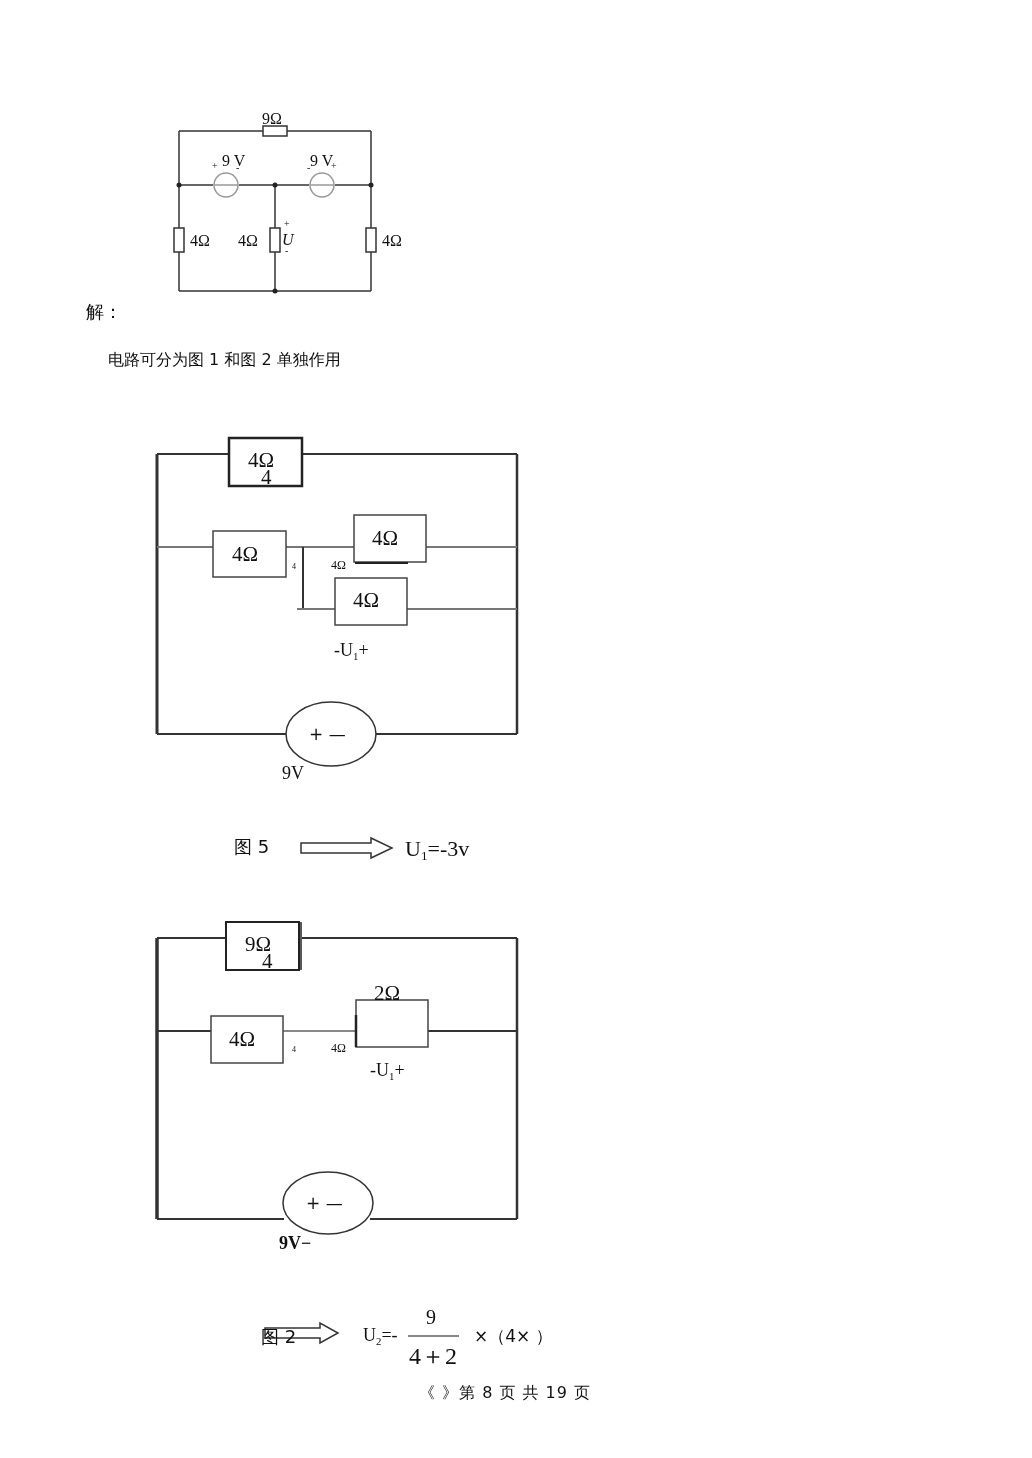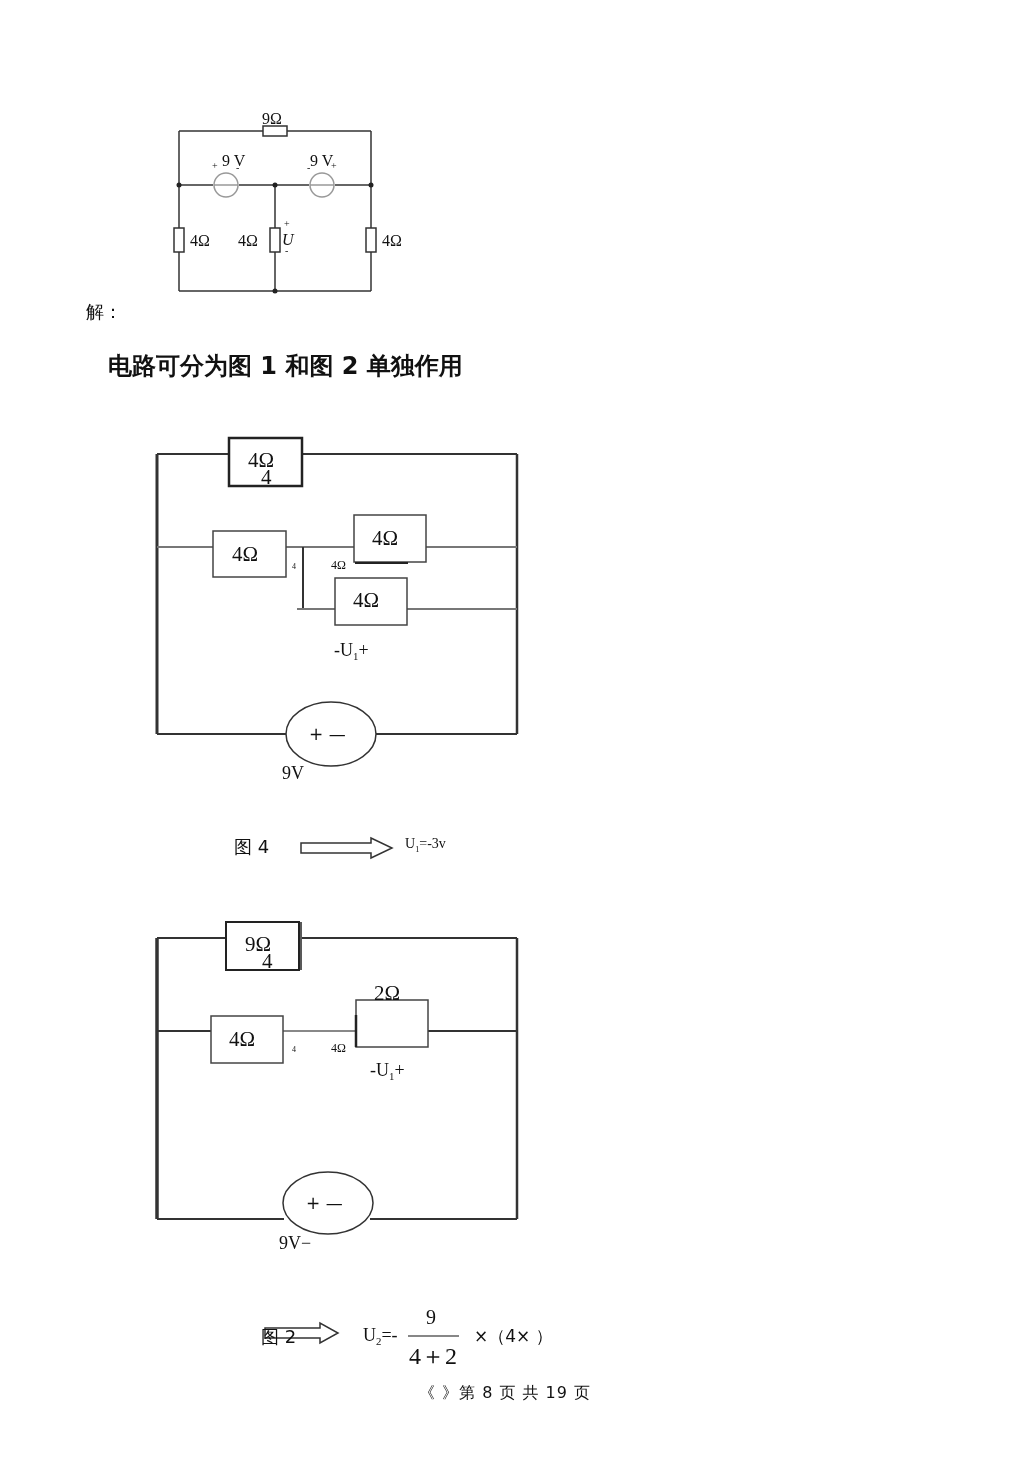--- a/index.html
+++ b/index.html
@@ -55,21 +55,21 @@
 <span class="txt" style="left:331px;top:160px;font-size:10px;">+</span>
 <span class="txt" style="left:190px;top:232px;font-size:16px;">4Ω</span>
 <span class="txt" style="left:238px;top:232px;font-size:16px;">4Ω</span>
 <span class="txt" style="left:382px;top:232px;font-size:16px;">4Ω</span>
 <span class="txt" style="left:284px;top:218px;font-size:10px;">+</span>
 <span class="txt" style="left:282px;top:231px;font-size:16px;font-style:italic;">U</span>
 <span class="txt" style="left:285px;top:245px;font-size:10px;">-</span>
 </div>
 
 <span class="txt cjk" style="left:86px;top:300px;font-size:18px;">解：</span>
-<span class="txt cjk" style="left:108px;top:350px;font-size:24px;font-weight:bold;">电路可分为图 1 和图 2 单独作用</span>
+<span class="txt cjk" style="left:108px;top:350px;font-size:16px;">电路可分为图 1 和图 2 单独作用</span>
 
 <div>
 <svg width="1032" height="900">
   <g stroke="#333" stroke-width="2" fill="none">
     <line x1="157" y1="454" x2="157" y2="734" stroke-width="3"></line>
     <line x1="517" y1="454" x2="517" y2="734" stroke-width="2.5"></line>
     <line x1="157" y1="454" x2="229" y2="454"></line>
     <line x1="302" y1="454" x2="517" y2="454"></line>
     <line x1="157" y1="547" x2="213" y2="547" stroke="#777"></line>
     <line x1="286" y1="547" x2="354" y2="547" stroke="#777"></line>
@@ -92,22 +92,22 @@
 <span class="txt" style="left:248px;top:448px;font-size:21px;">4Ω</span>
 <span class="txt" style="left:261px;top:465px;font-size:21px;">4</span>
 <span class="txt" style="left:232px;top:542px;font-size:21px;">4Ω</span>
 <span class="txt" style="left:372px;top:526px;font-size:21px;">4Ω</span>
 <span class="txt" style="left:353px;top:588px;font-size:21px;">4Ω</span>
 <span class="txt" style="left:292px;top:562px;font-size:8px;">4</span>
 <span class="txt" style="left:331px;top:558px;font-size:12px;">4Ω</span>
 <span class="txt" style="left:334px;top:640px;font-size:18px;"><span>-U</span><sub>1</sub><span>+</span></span>
 <span class="txt cjk" style="left:309px;top:724px;font-size:17px;">+ —</span>
 <span class="txt" style="left:282px;top:763px;font-size:18px;text-align:center;">9V</span>
-<span class="txt cjk" style="left:234px;top:835px;font-size:18px;">图 4</span>
-<span class="txt" style="left:405px;top:836px;font-size:14px;"><span>U</span><sub>1</sub><span>=-3v</span></span>
+<span class="txt cjk" style="left:234px;top:835px;font-size:18px;">图 5</span>
+<span class="txt" style="left:405px;top:836px;font-size:22px;"><span>U</span><sub>1</sub><span>=-3v</span></span>
 </div>
 
 <div>
 <svg width="1032" height="1458">
   <g stroke="#333" stroke-width="2" fill="none">
     <line x1="157" y1="938" x2="157" y2="1219" stroke-width="3.5"></line>
     <line x1="517" y1="938" x2="517" y2="1219" stroke-width="2.5"></line>
     <line x1="157" y1="938" x2="228" y2="938"></line>
     <line x1="302" y1="938" x2="517" y2="938"></line>
     <line x1="157" y1="1031" x2="211" y2="1031"></line>
@@ -127,21 +127,21 @@
   <line x1="408" y1="1336" x2="459" y2="1336" stroke="#111" stroke-width="1.2"></line>
 </svg>
 <span class="txt" style="left:245px;top:932px;font-size:21px;">9Ω</span>
 <span class="txt" style="left:262px;top:949px;font-size:21px;">4</span>
 <span class="txt" style="left:229px;top:1027px;font-size:21px;">4Ω</span>
 <span class="txt" style="left:374px;top:981px;font-size:21px;">2Ω</span>
 <span class="txt" style="left:292px;top:1045px;font-size:8px;">4</span>
 <span class="txt" style="left:331px;top:1041px;font-size:12px;">4Ω</span>
 <span class="txt" style="left:370px;top:1060px;font-size:18px;"><span>-U</span><sub>1</sub><span>+</span></span>
 <span class="txt cjk" style="left:306px;top:1193px;font-size:17px;">+ —</span>
-<span class="txt" style="left:279px;top:1233px;font-size:18px;">9V−</span>
+<span class="txt" style="left:279px;top:1233px;font-size:18px;font-weight:bold;">9V−</span>
 <span class="txt cjk" style="left:213px;top:1325px;font-size:18px;margin-left:48px;">图 2</span>
 <span class="txt" style="left:353px;top:1325px;font-size:18px;margin-left:10px;"><span>U</span><sub>2</sub><span>=-</span></span>
 <span class="txt" style="left:426px;top:1306px;font-size:20px;">9</span>
 <span class="txt" style="left:409px;top:1340px;font-size:24px;">4＋2</span>
 <span class="txt cjk" style="left:474px;top:1325px;font-size:17px;">×（4×  ）</span>
 </div>
 
 <span class="txt cjk" style="left:419px;top:1383px;font-size:16px;letter-spacing:1px;">《    》第 8 页 共 19 页</span>
 
 </body></html>

